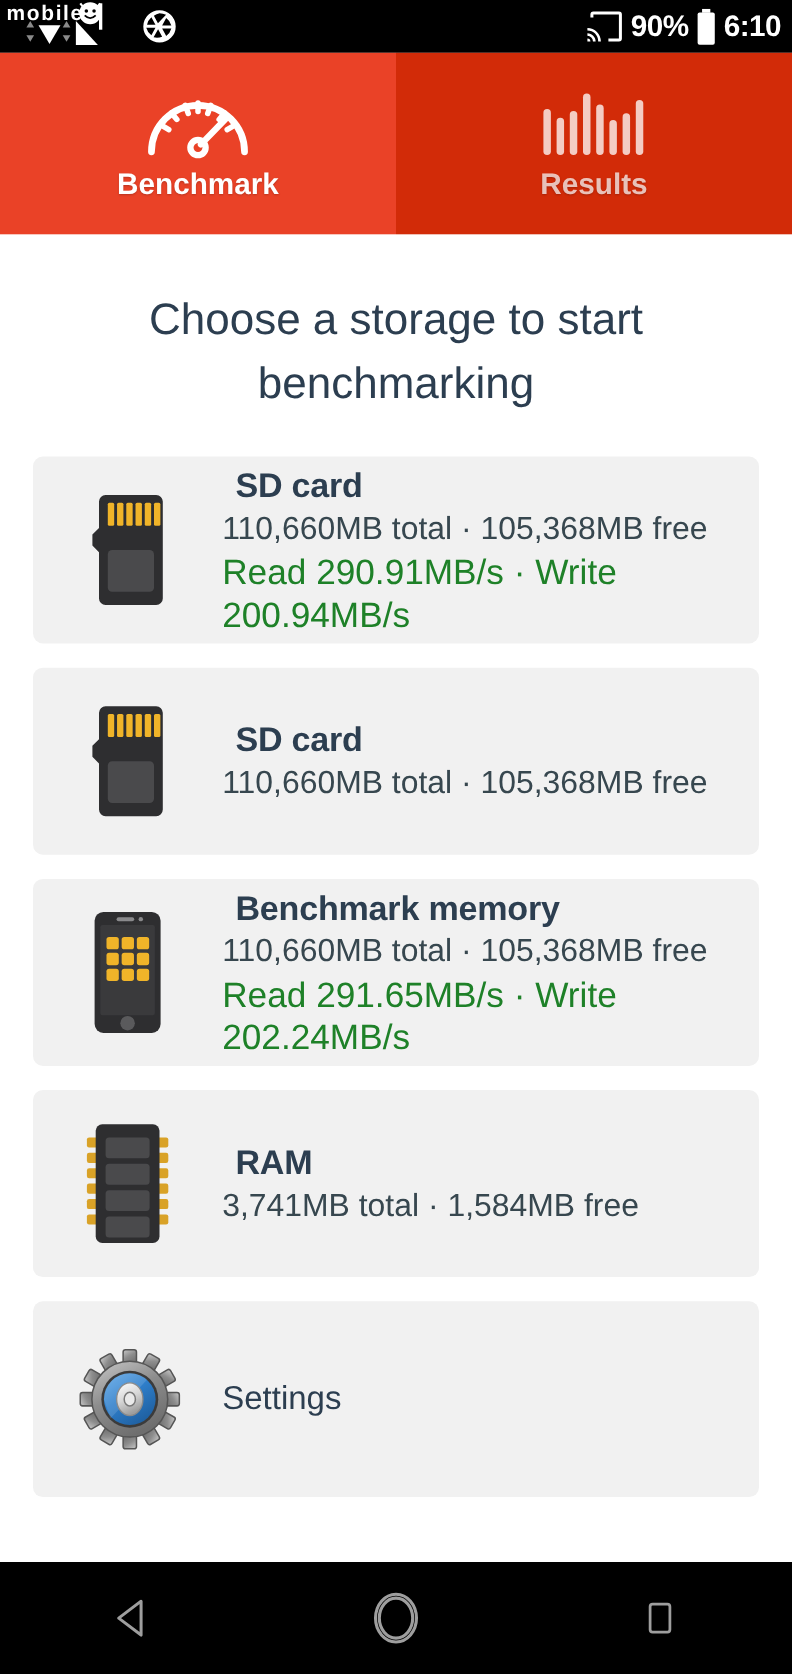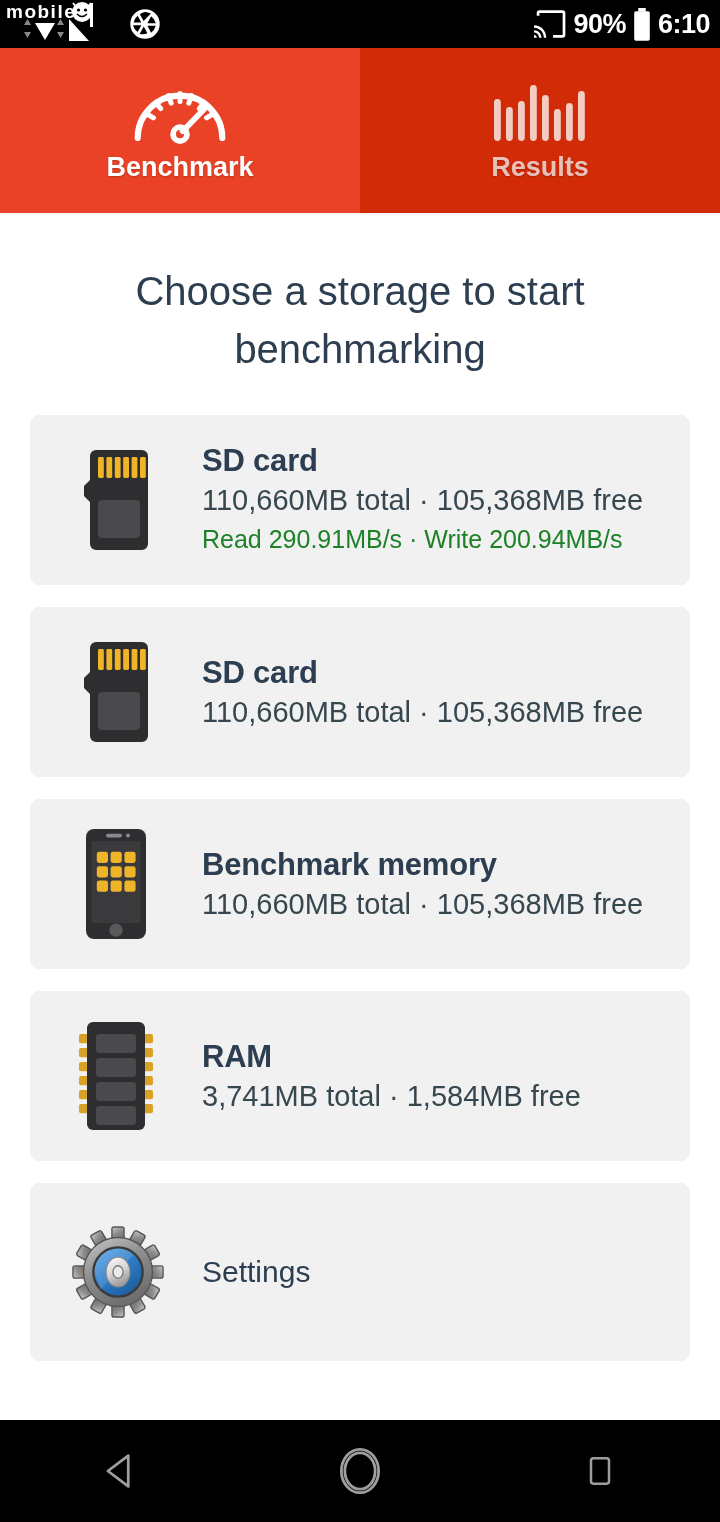--- a/index.html
+++ b/index.html
@@ -60,28 +60,28 @@
     display:flex; align-items:center;
     padding:0 0 0 38px; margin-bottom:22px;
     cursor:pointer; position:relative;
   }
   .card.storage { height:170px; }
   .card.settings-card { height:178px; padding-left:40px; }
   .card-icon { width:96px; flex:0 0 96px; display:flex; align-items:center; justify-content:center; }
   .card-text { margin-left:38px; display:flex; flex-direction:column; justify-content:center; }
   .card-title {
     font-size:31px; font-weight:700; color:#2C3E50; line-height:40px;
-    font-family:"Liberation Sans", sans-serif; letter-spacing:-0.2px;
+    font-family:"Liberation Sans", sans-serif; letter-spacing:-0.2px;margin-left:12px;
   }
   .card-sub {
     font-size:29px; font-weight:400; color:#37474F; line-height:39px;
     font-family:"Liberation Sans", sans-serif;
   }
   .card-speed {
-    font-size:25px; font-weight:400; color:#1E8128; line-height:39px;
+    font-size:32px; font-weight:400; color:#1E8128; line-height:39px;
     font-family:"Liberation Sans", sans-serif;
   }
   .settings-label {
     font-size:30px; font-weight:400; color:#2C3E50; line-height:1;
     font-family:"Liberation Sans", sans-serif; margin-left:36px;
   }
 
   
   .navbar {
     position:absolute; left:0; bottom:0; width:720px; height:102px;
@@ -252,20 +252,21 @@
             <rect x="7.4" y="26.8" width="5.6" height="5.6" rx="1.2"></rect>
             <rect x="14.3" y="26.8" width="5.6" height="5.6" rx="1.2"></rect>
             <rect x="21.2" y="26.8" width="5.6" height="5.6" rx="1.2"></rect>
           </g>
           <circle cx="17" cy="51.6" r="3.3" fill="#5A5A5C"></circle>
         </svg>
       </div>
       <div class="card-text">
         <div class="card-title">Benchmark memory</div>
         <div class="card-sub">110,660MB total · 105,368MB free</div>
+        <div class="card-speed">Read 291.65MB/s · Write 202.24MB/s</div>
       </div>
     </div>
 
     <div class="card storage">
       <div class="card-icon">
         <svg width="78" height="112" viewBox="0 0 39 56">
           <g fill="#D9A227">
             <rect x="1" y="7" width="5.5" height="4.6" rx="1"></rect>
             <rect x="1" y="14" width="5.5" height="4.6" rx="1"></rect>
             <rect x="1" y="21" width="5.5" height="4.6" rx="1"></rect>

